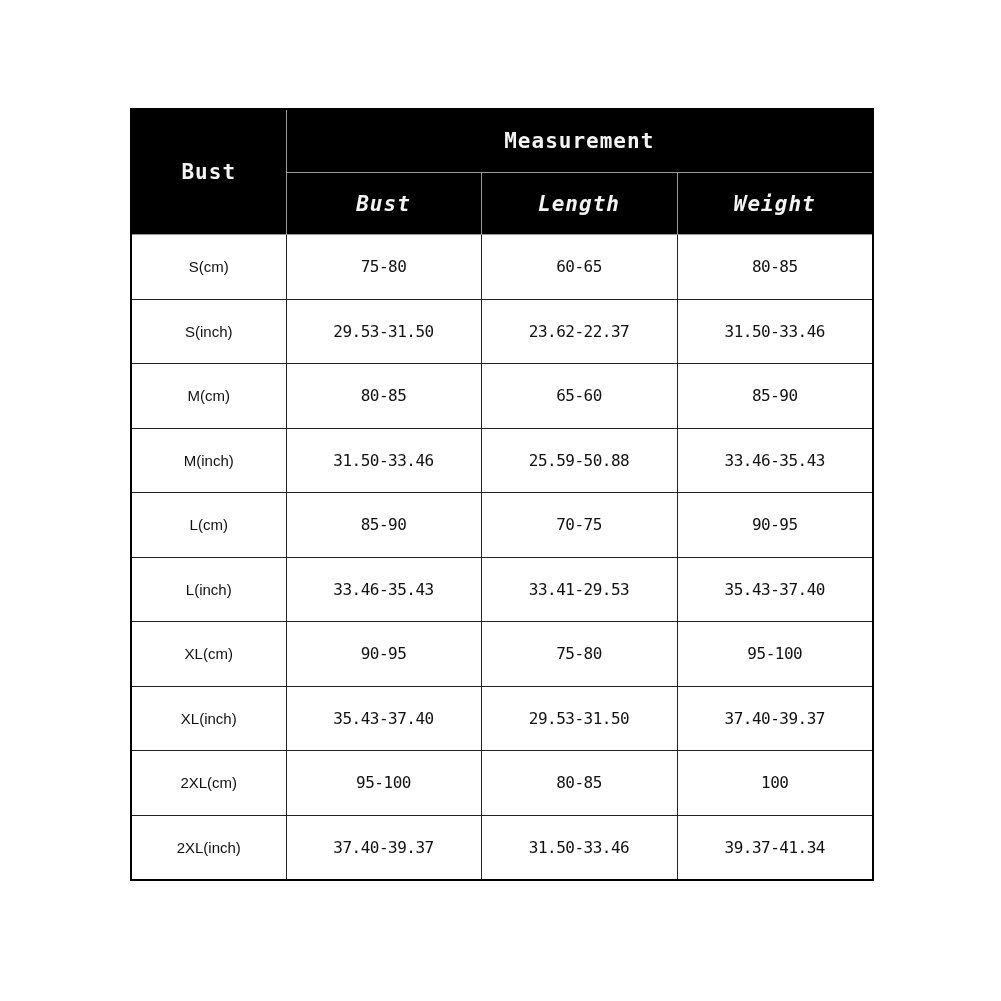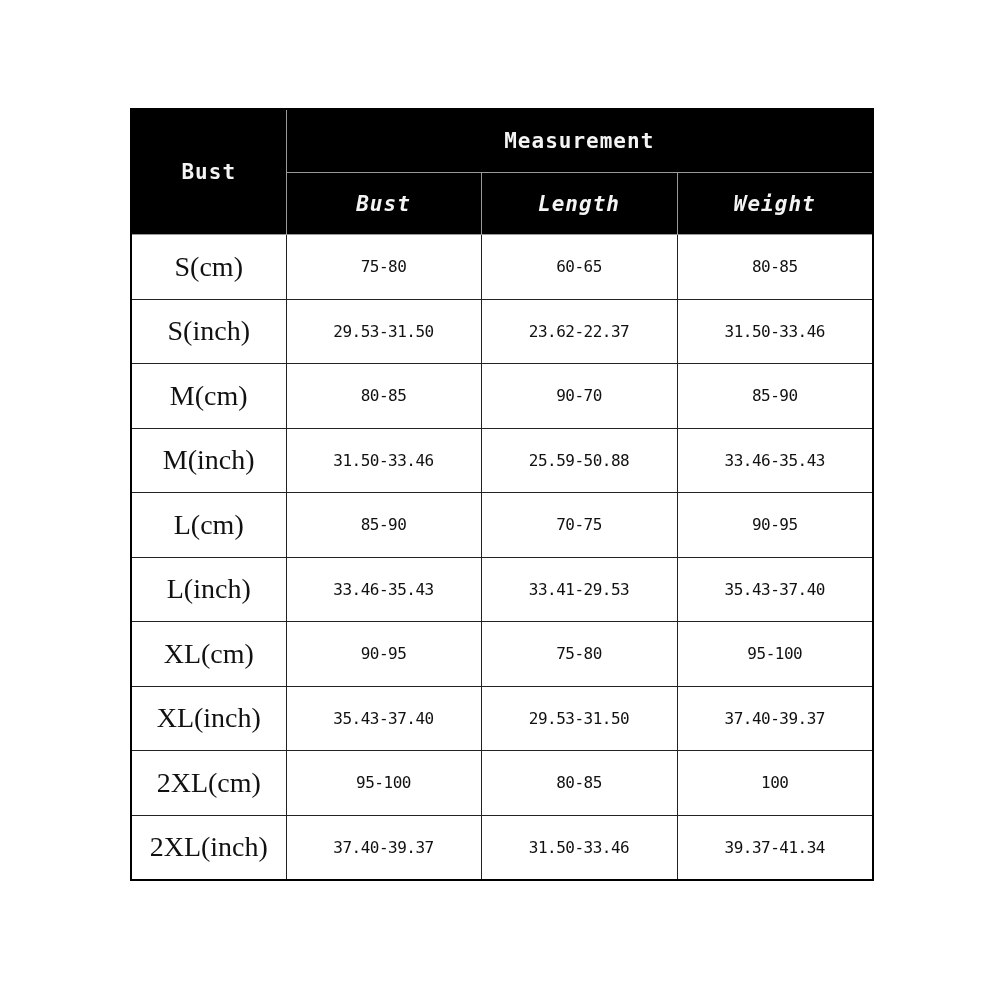--- a/index.html
+++ b/index.html
@@ -45,22 +45,22 @@
       color: #111;
       font-size: 16px;
       text-align: center;
       border: 1.5px solid #222;
       height: 63.5px;
       padding: 0;
       white-space: nowrap;
       letter-spacing: -0.5px;
     }
     .size-table td.size-cell {
-      font-family: Liberation Serif, serif;
-      font-size: 28px;
+      font-family: Liberation Sans, sans-serif;
+      font-size: 15px;
       letter-spacing: 0;
     }
   </style>
 </head>
 <body>
 
 <table class="size-table">
   <colgroup>
     <col class="c0">
       <col class="c1">
@@ -87,21 +87,21 @@
     </tr>
     <tr>
       <td class="size-cell">S(inch)</td>
       <td>29.53-31.50</td>
       <td>23.62-22.37</td>
       <td>31.50-33.46</td>
     </tr>
     <tr>
       <td class="size-cell">M(cm)</td>
       <td>80-85</td>
-      <td>90-70</td>
+      <td>65-60</td>
       <td>85-90</td>
     </tr>
     <tr>
       <td class="size-cell">M(inch)</td>
       <td>31.50-33.46</td>
       <td>25.59-50.88</td>
       <td>33.46-35.43</td>
     </tr>
     <tr>
       <td class="size-cell">L(cm)</td>

